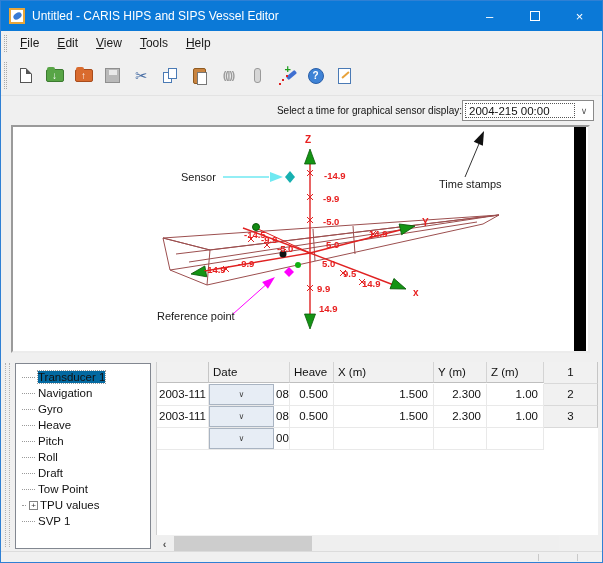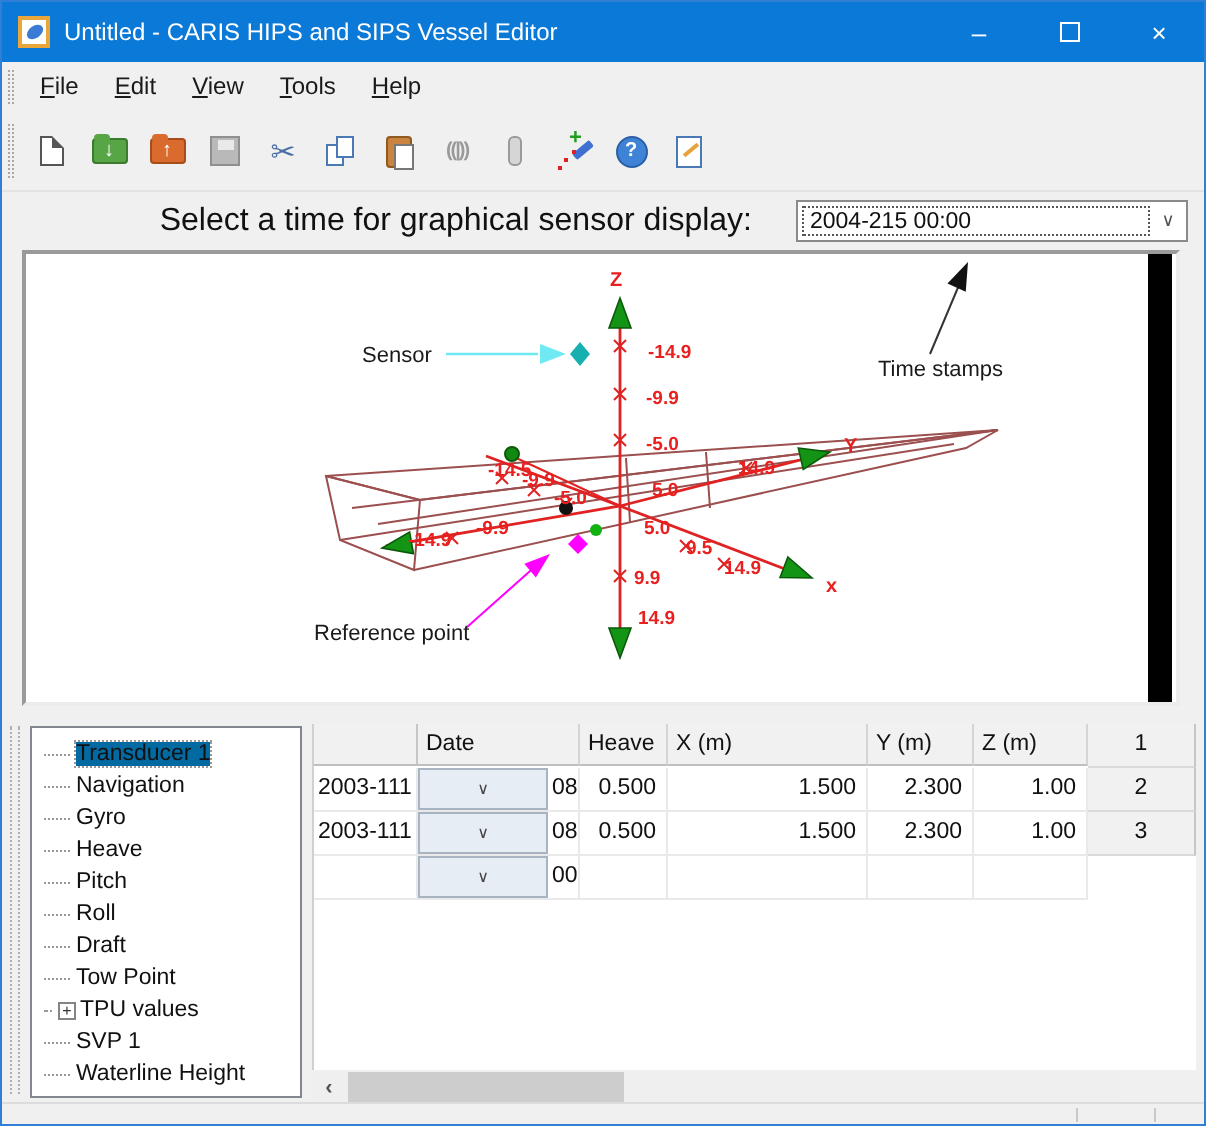--- a/index.html
+++ b/index.html
@@ -59,22 +59,22 @@
                 box-shadow:-4px 4px 0 #e02020, -7px 8px 0 #e02020; }
   .helpic{ width:16px; height:16px; border-radius:50%; background:#3f83d6; border:1px solid #2a5fa8;
            color:#fff; font-size:10px; font-weight:bold; display:flex; align-items:center; justify-content:center; }
   .note{ width:13px; height:16px; background:#fff; border:1px solid #4a7ab5; position:relative; }
   .note::after{ content:""; position:absolute; left:2px; top:5px; width:9px; height:2px;
                 background:#e8a23a; transform:rotate(-40deg); }
 
   
   .combo-row{ position:absolute; left:0; top:95px; right:0; height:29px; display:flex;
               align-items:center; justify-content:flex-end; }
-  .combo-label{ font-size:16px; margin-right:22px; }
-  .combobox{ width:196px; height:21px; margin-right:8px; background:#fff; border:1px solid #8a8a8a;
+  .combo-label{ font-size:10px; margin-right:0; }
+  .combobox{ width:132px; height:21px; margin-right:8px; background:#fff; border:1px solid #8a8a8a;
              display:flex; align-items:stretch; }
   .combo-value{ flex:1; margin:2px 0 2px 2px; border:1px dotted #555; font-size:11.5px;
                 line-height:15px; padding-left:3px; white-space:nowrap; }
   .combo-arrow{ width:18px; display:flex; align-items:center; justify-content:center;
                 color:#555; font-size:9px; }
 
   
   .diagram-panel{ position:absolute; left:10px; top:124px; width:579px; height:228px; background:#fff;
                   border:2px solid; border-color:#9a9a9a #ececec #ececec #9a9a9a; }
   .diagram-panel svg{ display:block; width:575px; height:224px; }
@@ -334,24 +334,20 @@
         </div>
       <div class="tree-row">
           <span class="branch short"></span>
           <span class="plusbox">+</span>
           <span class="tree-label">TPU values</span>
         </div>
       <div class="tree-row">
           <span class="branch"></span>
           <span class="tree-label">SVP 1</span>
         </div>
-      <div class="tree-row">
-          <span class="branch"></span>
-          <span class="tree-label">Waterline Height</span>
-        </div>
     </div>
 
     <div class="tbl">
       <div class="grid">
         <div class="th corner"></div>
         <div class="th span2">Date</div>
         <div class="th">Heave</div>
         <div class="th">X (m)</div>
         <div class="th">Y (m)</div>
         <div class="th">Z (m)</div>

